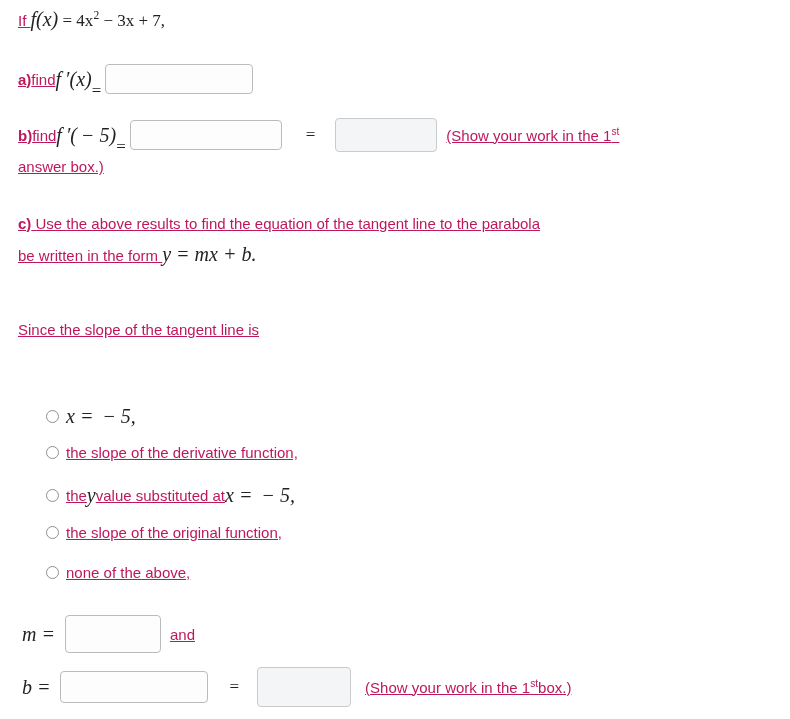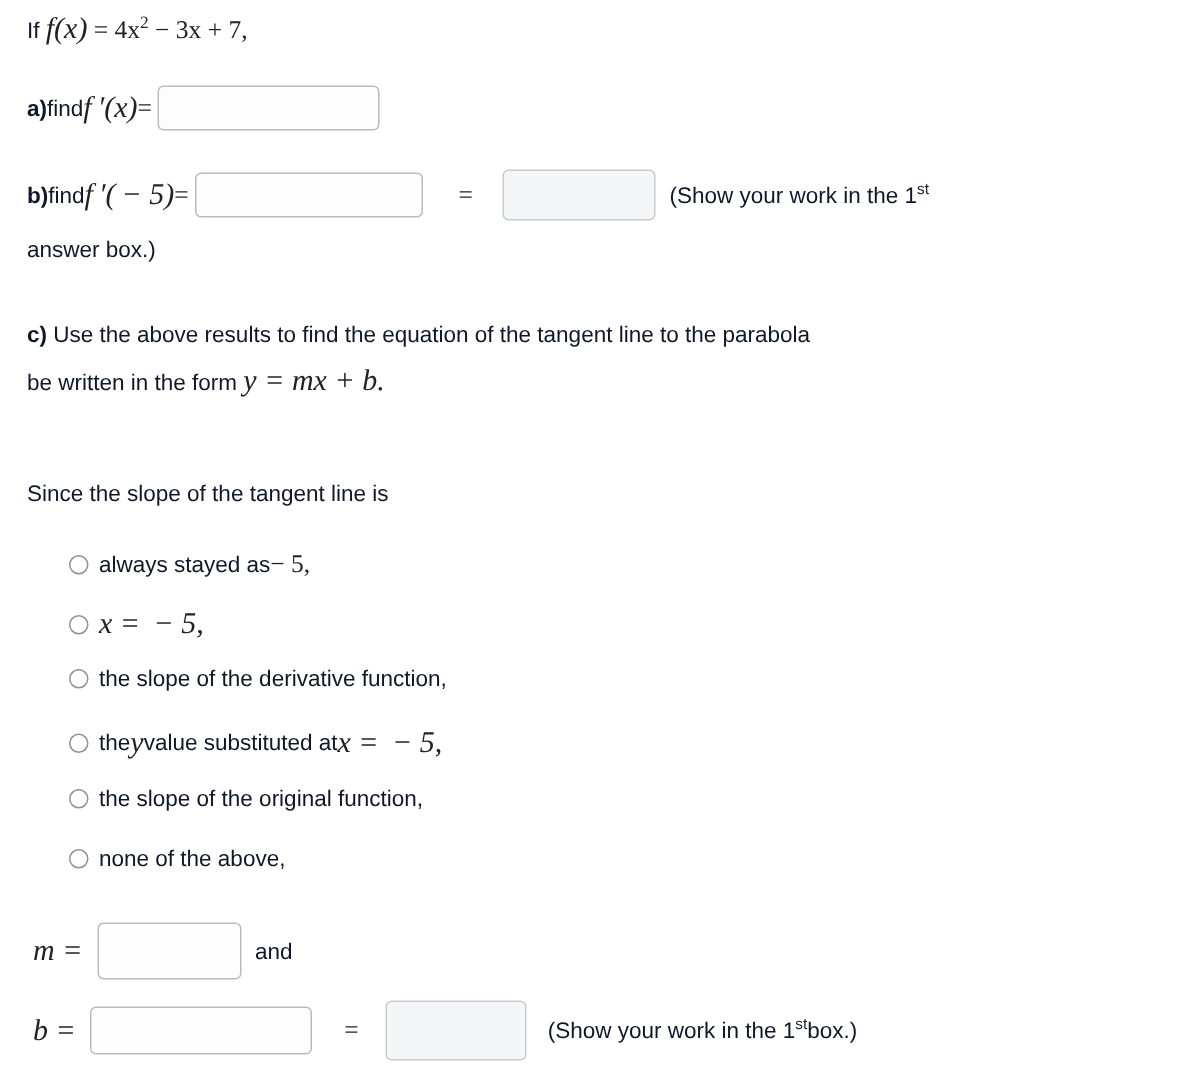--- a/index.html
+++ b/index.html
@@ -24,20 +24,21 @@
   }
   .math {
     font-family: "Liberation Serif", serif;
     font-style: italic;
     font-size: 20px;
   }
   .mathup {
     font-family: "Liberation Serif", serif;
     font-style: normal;
     font-size: 17px;
+    margin-top: 24px;
   }
   sup {
     font-size: 0.68em;
     vertical-align: super;
     line-height: 0;
   }
   .line {
     position: absolute;
     white-space: nowrap;
   }
@@ -77,21 +78,22 @@
     border: 1px solid #8d9194;
     border-radius: 50%;
     background: #fff;
     box-sizing: border-box;
     display: inline-block;
     margin-right: 7px;
     flex: 0 0 auto;
   }
   .rtext {
     font-size: 15px;
-    color: #0f172a;
+    color: #be185d;
+    text-decoration: underline;
   }
   .para {
     position: absolute;
     line-height: 1.55;
   }
 </style>
 </head>
 <body>
 
 <div class="page">
@@ -129,25 +131,20 @@
     </div>
     <div style="margin-top:4px;">
       <span class="rtext">be written in the form </span><span class="math">y = mx + b.</span>
     </div>
   </div>
 
   <div class="line" style="left:18px; top:321px;">
     <span class="rtext">Since the slope of the tangent line is</span>
   </div>
 
-  <div class="radio-row" style="left:46px; top:366px;">
-    <span class="radio"></span>
-    <span class="rtext">always stayed as </span>
-      <span class="mathup">− 5,</span>
-  </div>
 
   <div class="radio-row" style="left:46px; top:405px;">
     <span class="radio"></span>
       <span class="math">x =  − 5,</span>
   </div>
 
   <div class="radio-row" style="left:46px; top:444px;">
     <span class="radio"></span>
     <span class="rtext">the slope of the derivative function,</span>
   </div>

